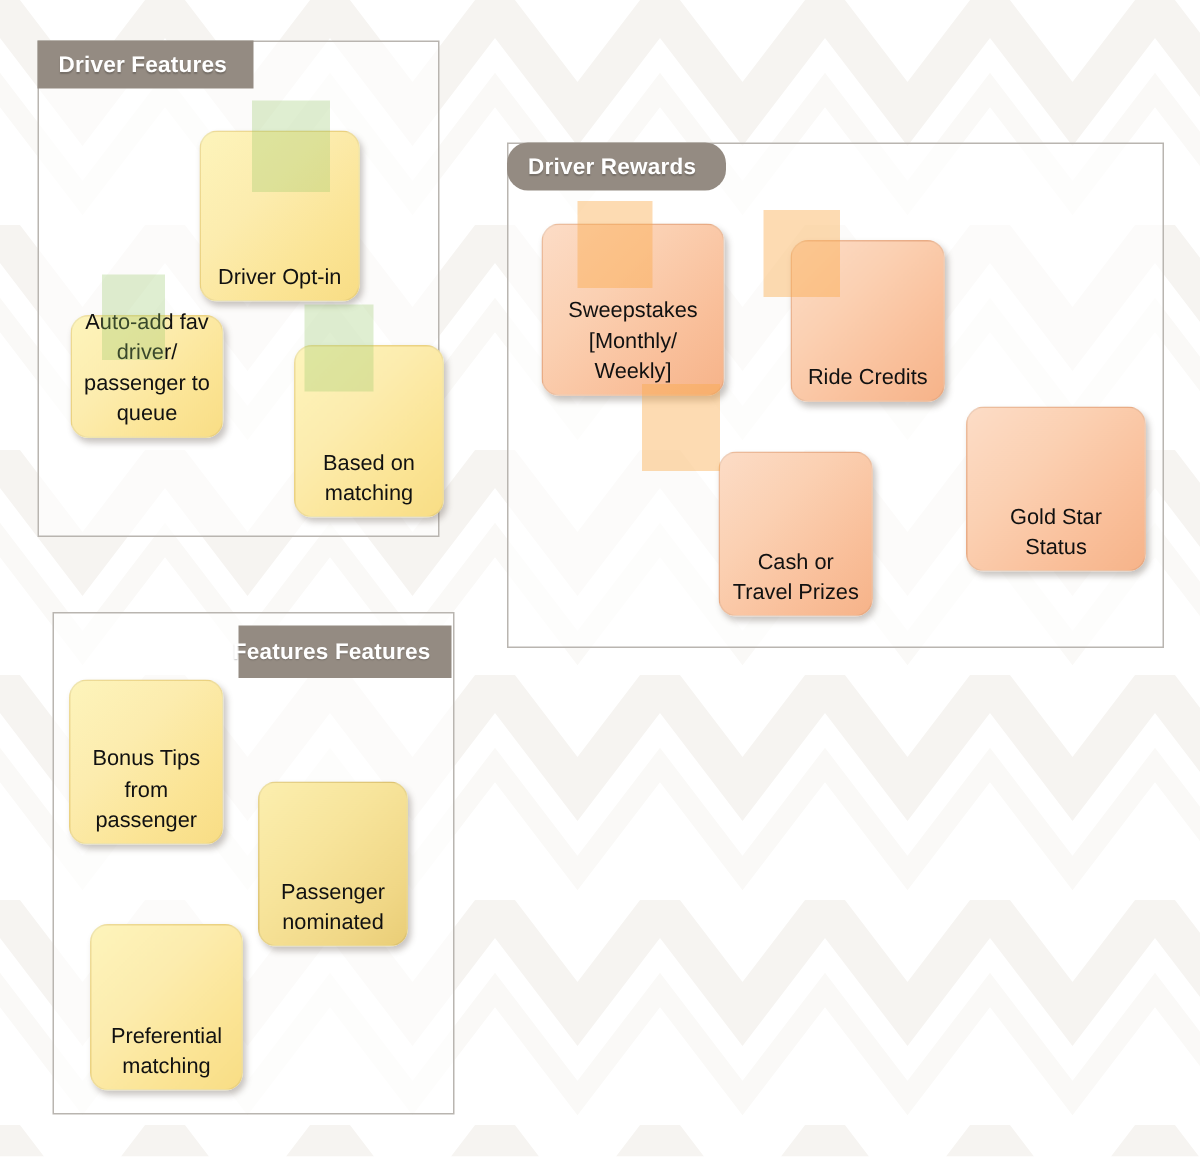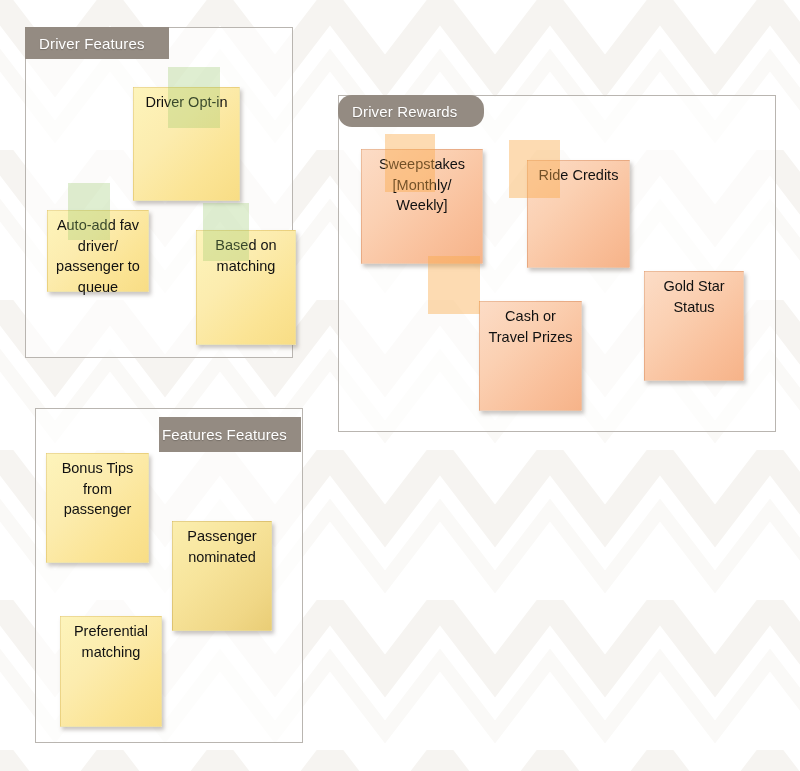--- a/index.html
+++ b/index.html
@@ -39,36 +39,37 @@
     color: #ffffff;
     font-size: 15px;
     line-height: 1;
     display: flex;
     align-items: center;
     padding: 16px 14px;
     box-sizing: border-box;
     white-space: nowrap;
     text-shadow: 0 1px 1px rgba(0,0,0,0.22);
     letter-spacing: 0.15px;
+    font-weight: bold;
   }
 
   
   .note {
     position: absolute;
     z-index: 5;
     box-sizing: border-box;
     display: flex;
-    align-items: flex-start;
+    align-items: flex-end;
     justify-content: center;
     text-align: center;
     color: #111111;
     font-size: 14.5px;
     line-height: 1.42;
     padding: 4px 7px;
-    border-radius: 0;
+    border-radius: 12px;
     box-shadow: 2px 3px 4px rgba(90,80,70,0.33);
     border: 1px solid rgba(0,0,0,0.055);
   }
   .note span { display: block; }
 
   .note.yellow {
     background: linear-gradient(135deg, #fdf4bb 0%, #fcecae 38%, #fbe495 72%, #f8dd85 100%);
   }
   .note.yellow-tan {
     background: linear-gradient(135deg, #fbeeae 0%, #f7e49b 40%, #f0d786 78%, #e9cd76 100%);
@@ -138,21 +139,21 @@
       <div>
         <span>Ride Credits</span>
       </div>
     </div>
     <div class="note peach" style="left: 479px; top: 301px; width: 103px; height: 110px;">
       <div>
         <span>Cash or</span>
         <span>Travel Prizes</span>
       </div>
     </div>
-    <div class="note peach" style="left: 644px; top: 271px; width: 100px; height: 110px;">
+    <div class="note peach" style="left: 644px; top: 271px; width: 120px; height: 110px;">
       <div>
         <span>Gold Star</span>
         <span>Status</span>
       </div>
     </div>
     <div class="chip orange" style="left: 385px; top: 134px; width: 50px; height: 58px;"></div>
     <div class="chip orange" style="left: 509px; top: 140px; width: 51px; height: 58px;"></div>
     <div class="chip orange" style="left: 428px; top: 256px; width: 52px; height: 58px;"></div>
     <div class="panel" style="left: 35px; top: 408px; width: 268px; height: 335px;"></div>
     <div class="panel-header" style="left: 159px; top: 417px; width: 142px; height: 35px; justify-content: flex-end;">Features Features</div>

